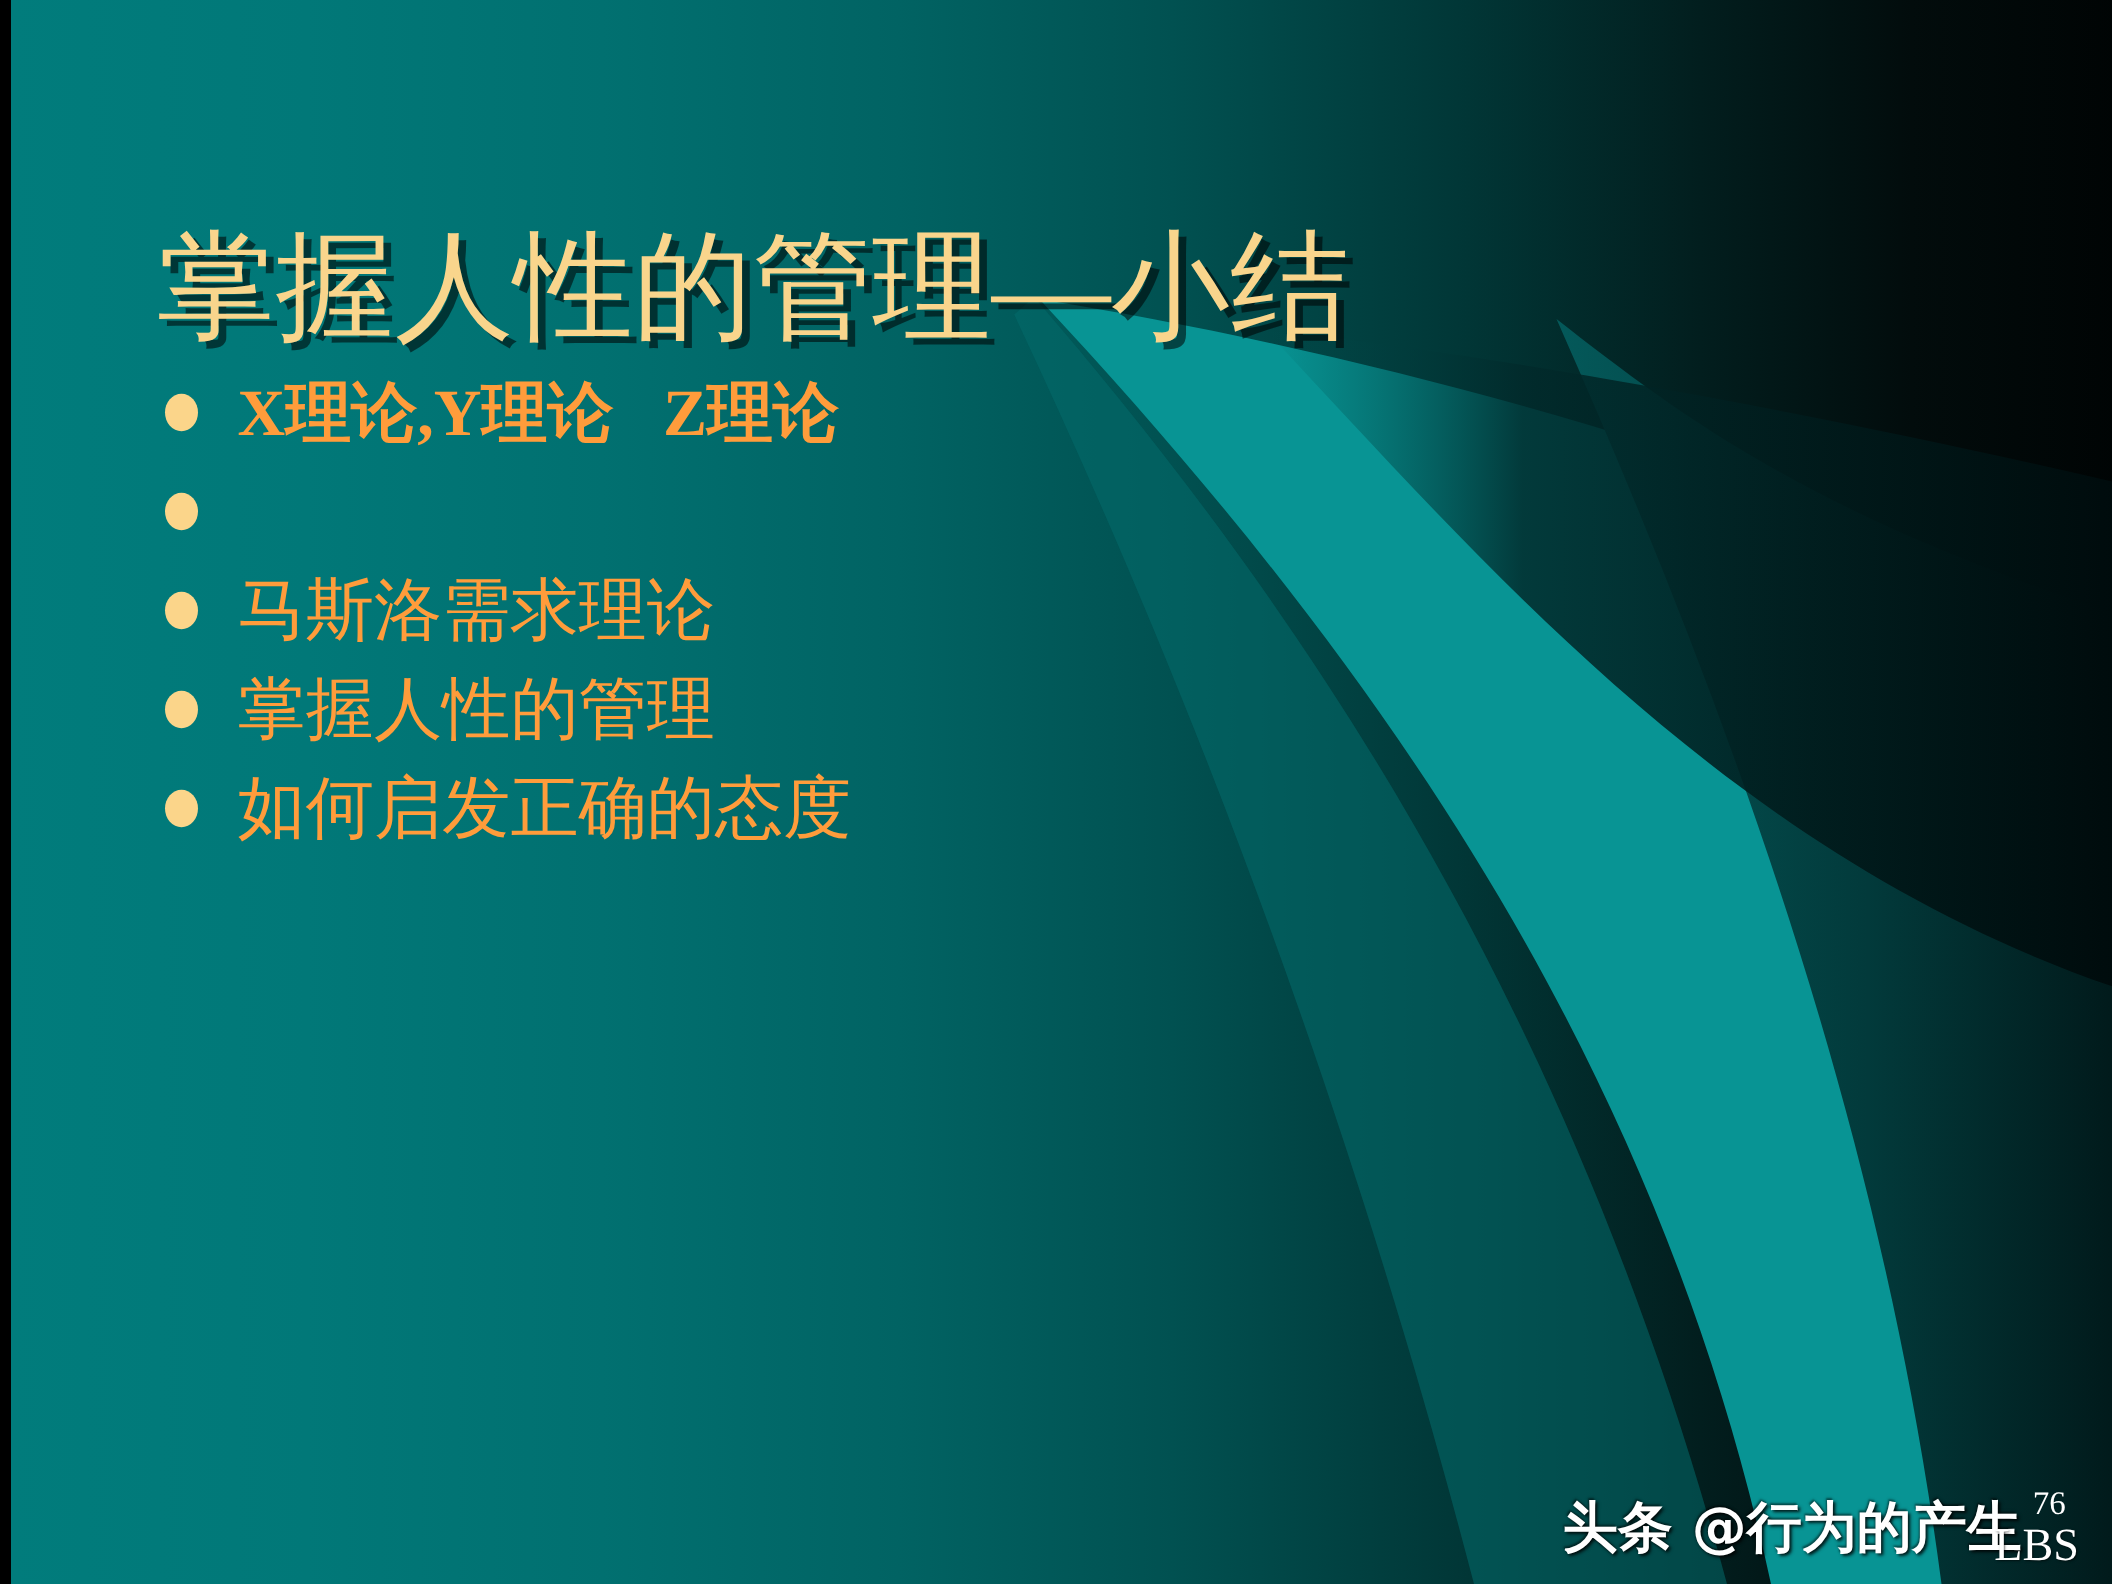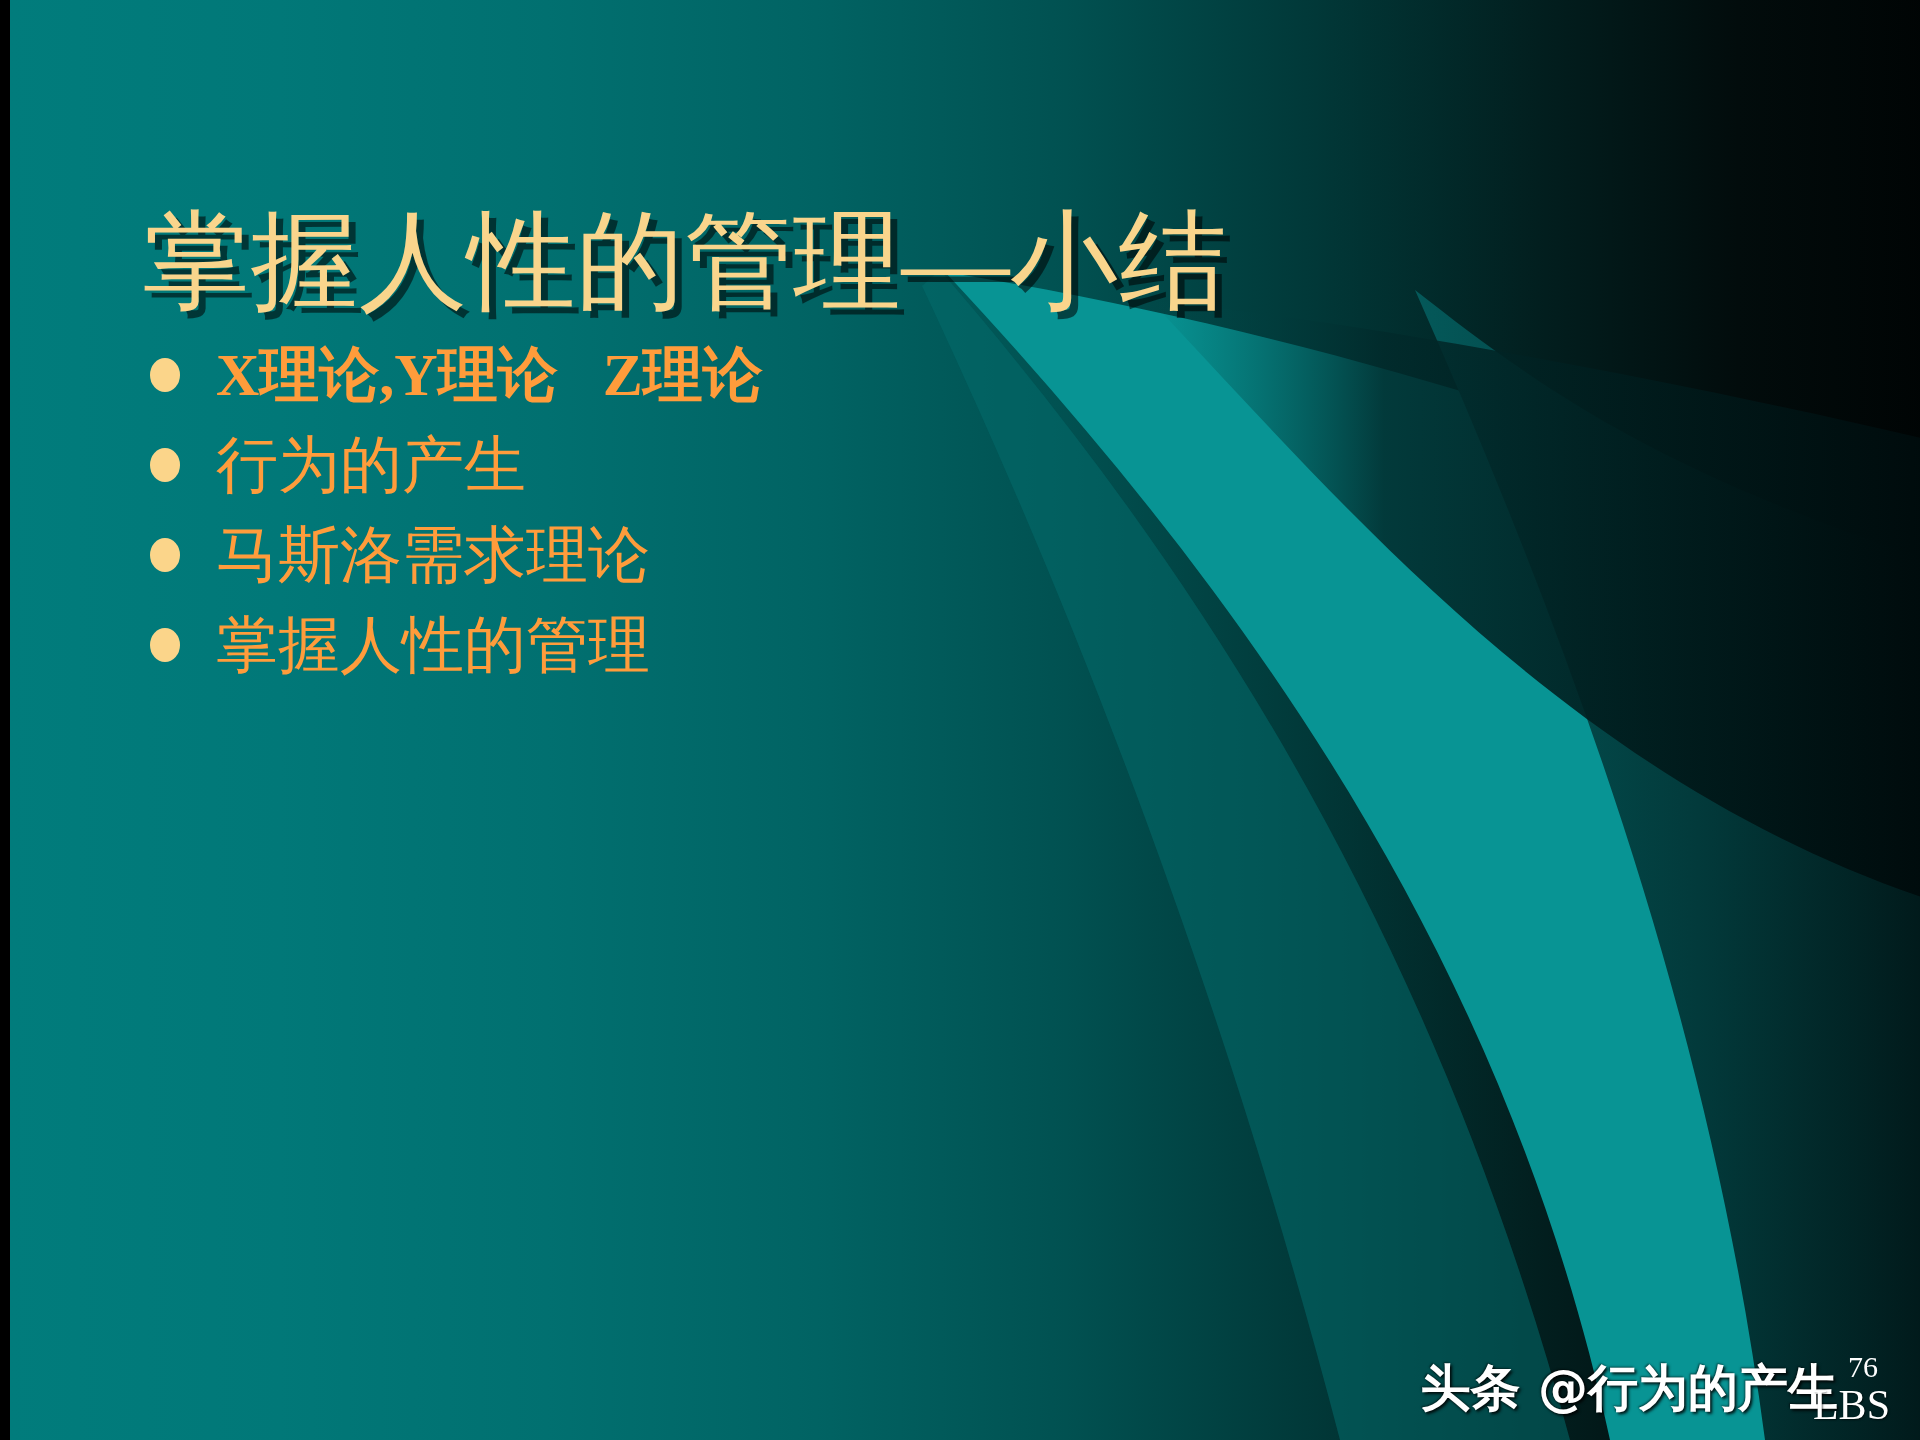--- a/index.html
+++ b/index.html
@@ -183,30 +183,33 @@
 
   <h1 id="title">掌握人性的管理—小结</h1>
 
   <ul id="bullet-list">
     <li class="bullet-row">
       <span class="bullet-dot"></span>
       <span class="bullet-text strong">X理论,Y理论   Z理论</span>
     </li>
     <li class="bullet-row">
       <span class="bullet-dot"></span>
-      <span class="bullet-text">行为的产生</span>
     </li>
     <li class="bullet-row">
       <span class="bullet-dot"></span>
       <span class="bullet-text">马斯洛需求理论</span>
     </li>
     <li class="bullet-row">
       <span class="bullet-dot"></span>
       <span class="bullet-text">掌握人性的管理</span>
     </li>
+    <li class="bullet-row">
+      <span class="bullet-dot"></span>
+      <span class="bullet-text">如何启发正确的态度</span>
+    </li>
   </ul>
 
   <div id="watermark">头条 @行为的产生</div>
 
   <div id="page-number">76</div>
 
   <div id="footer-code">LBS</div>
 
 </div>
 

